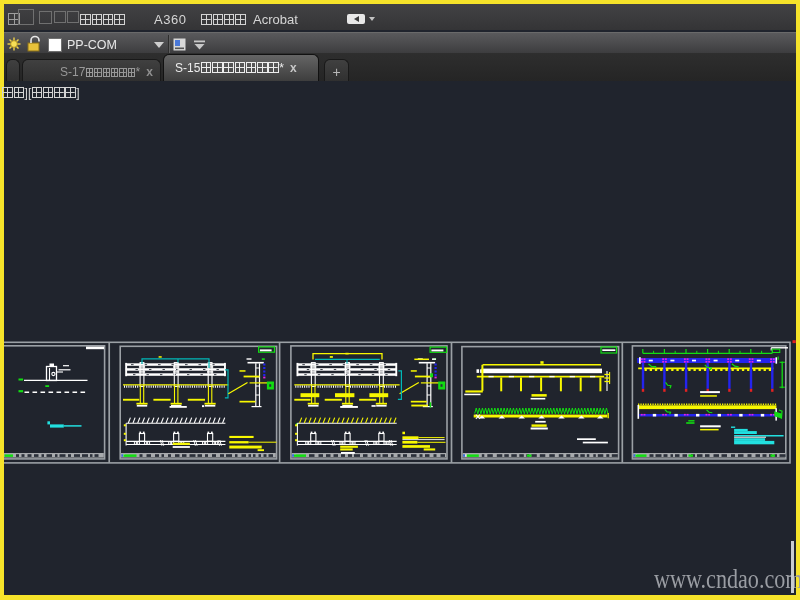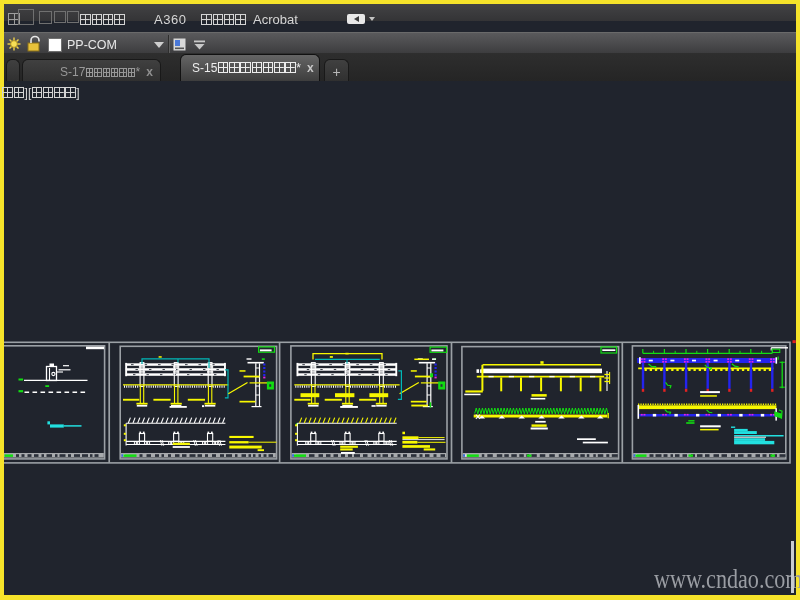--- a/index.html
+++ b/index.html
@@ -1,16 +1,16 @@
 <!DOCTYPE html>
 <html><head><meta charset="utf-8"><style>
 *{margin:0;padding:0;box-sizing:border-box}
 html,body{width:800px;height:600px;overflow:hidden;background:#20242d;font-family:"Liberation Sans",sans-serif}
 #frame{position:absolute;left:0;top:0;width:800px;height:600px;border:4px solid #f6e32a;border-bottom-width:5px}
-#menubar{position:absolute;left:0;top:0;width:792px;height:17px;background:linear-gradient(#424244,#343436);color:#cfcfcf;font-size:13px}
+#menubar{position:absolute;left:0;top:0;width:792px;height:26px;background:linear-gradient(#424244,#343436);color:#cfcfcf;font-size:13px}
 #toolbar{position:absolute;left:0;top:28px;width:792px;height:23px;background:linear-gradient(#5a5a5c,#3a3a3c);border-top:1px solid #6a6a6a}
 #tabbar{position:absolute;left:0;top:49px;width:792px;height:28px;background:linear-gradient(#2e2e2e,#252525)}
 #canvas{position:absolute;left:0;top:77px;width:792px;height:514px;background:#20242d}
 .mi{position:absolute;top:8px;white-space:nowrap}
 .cj{display:inline-block;width:7.6px;height:9.5px;border:1px solid currentColor;margin:0 0.4px;vertical-align:-1px;
  background:linear-gradient(currentColor,currentColor) center/100% 1px no-repeat,linear-gradient(currentColor,currentColor) center/1px 100% no-repeat}
 .cj2{width:10.5px;height:11px}
 .wm{display:inline-block;border:1px solid #707070;vertical-align:middle}
 .tab{position:absolute;top:6px;height:25px;line-height:25px;color:#989898;font-size:12px;white-space:nowrap;
  background:linear-gradient(#404040,#2e2e2e);border:1px solid #191919;border-bottom:none;border-radius:6px 6px 0 0}
@@ -51,21 +51,21 @@
      <rect x="169.5" y="5.5" width="12" height="12" fill="#d8d8d8"></rect>
      <rect x="171" y="7" width="5" height="6" fill="#4a78d8"></rect>
      <rect x="171" y="14.5" width="9" height="1.6" fill="#555"></rect>
      <rect x="190" y="7.5" width="11" height="1.8" fill="#c8c8c8"></rect>
      <path d="M190.5,11 h10 l-5,5.5 z" fill="#c8c8c8"></path>
    </svg>
  </div>
  <div id="tabbar">
    <div class="tab" style="left:2px;width:14px"></div>
    <div class="tab" style="left:18px;width:139px;padding-left:37px">S-17<i class="cj" style="color:#9c9c9c"></i><i class="cj"></i><i class="cj"></i><i class="cj"></i><i class="cj"></i><i class="cj"></i>*<span class="x">x</span></div>
-   <div class="tab" style="left:176px;width:140px;padding-left:11px;top:1px;height:27px;line-height:27px;background:linear-gradient(#656565,#3e3e3e);color:#ededed;border-color:#111">S-15<i class="cj cj2"></i><i class="cj cj2"></i><i class="cj cj2"></i><i class="cj cj2"></i><i class="cj cj2"></i><i class="cj cj2"></i><i class="cj cj2"></i>*<span class="x" style="color:#c8c8c8">x</span></div>
+   <div class="tab" style="left:159px;width:156px;padding-left:11px;top:1px;height:27px;line-height:27px;background:linear-gradient(#656565,#3e3e3e);color:#ededed;border-color:#111">S-15<i class="cj cj2"></i><i class="cj cj2"></i><i class="cj cj2"></i><i class="cj cj2"></i><i class="cj cj2"></i><i class="cj cj2"></i><i class="cj cj2"></i>*<span class="x" style="color:#c8c8c8">x</span></div>
    <div class="tab" style="left:320px;width:25px;text-align:center;color:#b8b8b8;font-size:14px">+</div>
  </div>
  <div id="canvas">
    <div style="position:absolute;left:-2px;top:5px;color:#d4d4d4;font-size:12px">
      <i class="cj cj2" style="color:#d4d4d4"></i><i class="cj cj2"></i>][<i class="cj cj2"></i><i class="cj cj2"></i><i class="cj cj2"></i><i class="cj cj2"></i>]
    </div>
    <svg width="792" height="514" viewBox="4 81 792 514" style="position:absolute;left:0;top:0">
      <g transform="translate(0,0)">
 <rect x="-8" y="342.3" width="798" height="120.6" fill="none" stroke="#9ba0a5" stroke-width="1.6"></rect>
 <line x1="109.2" y1="342.8" x2="109.2" y2="462.8" stroke="#9ba0a5" stroke-width="1.7"></line>

